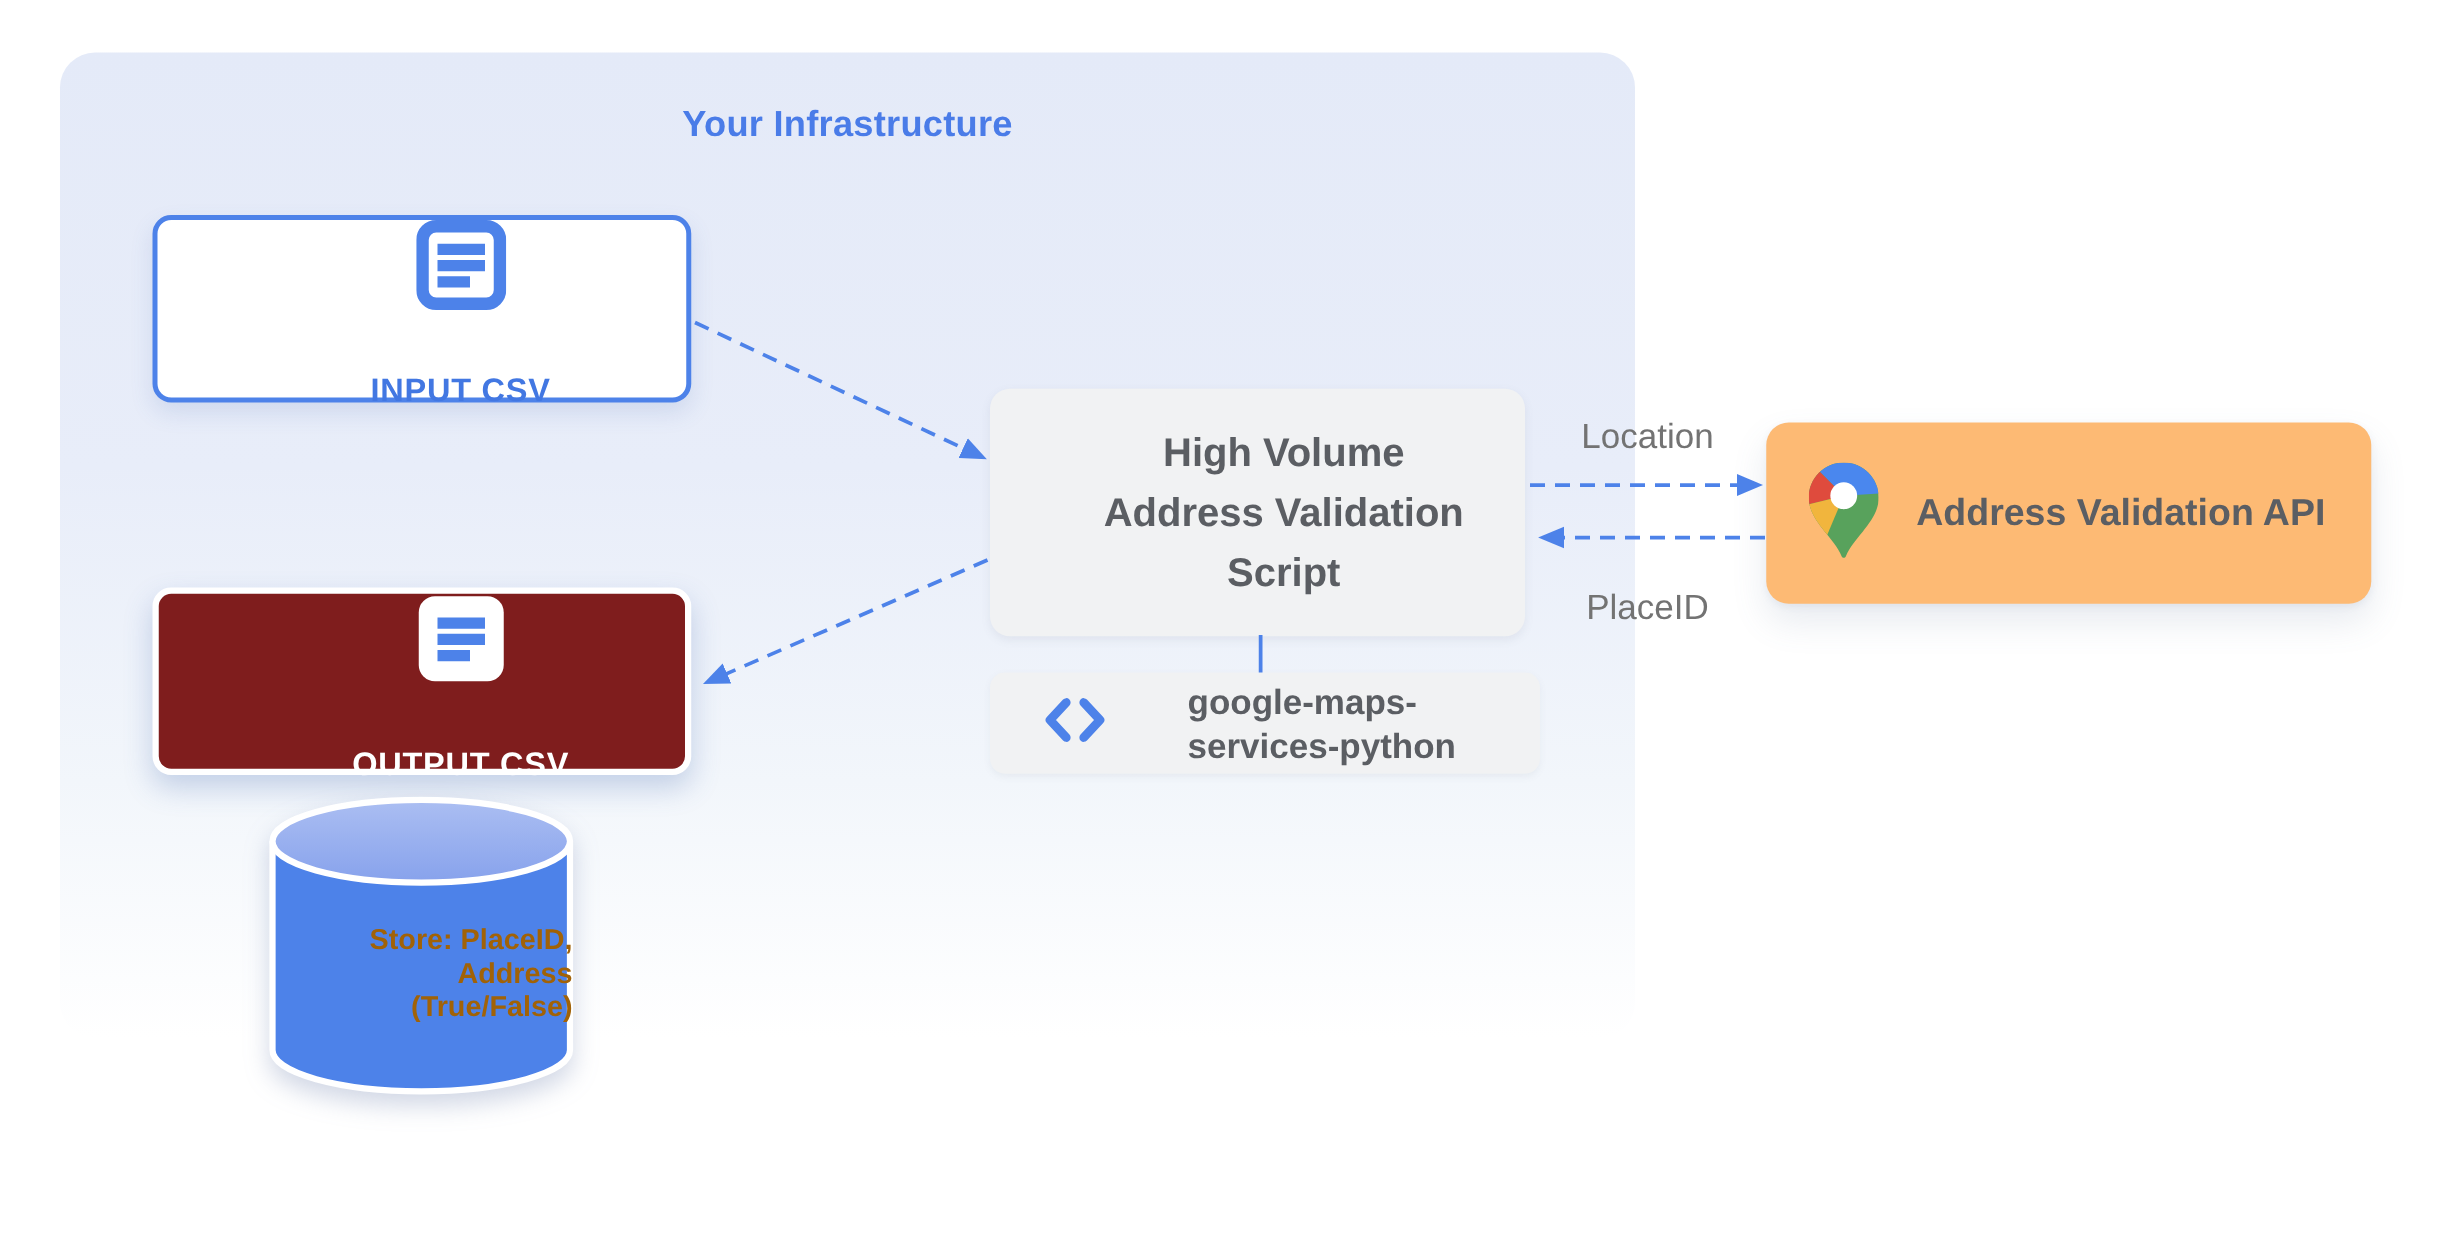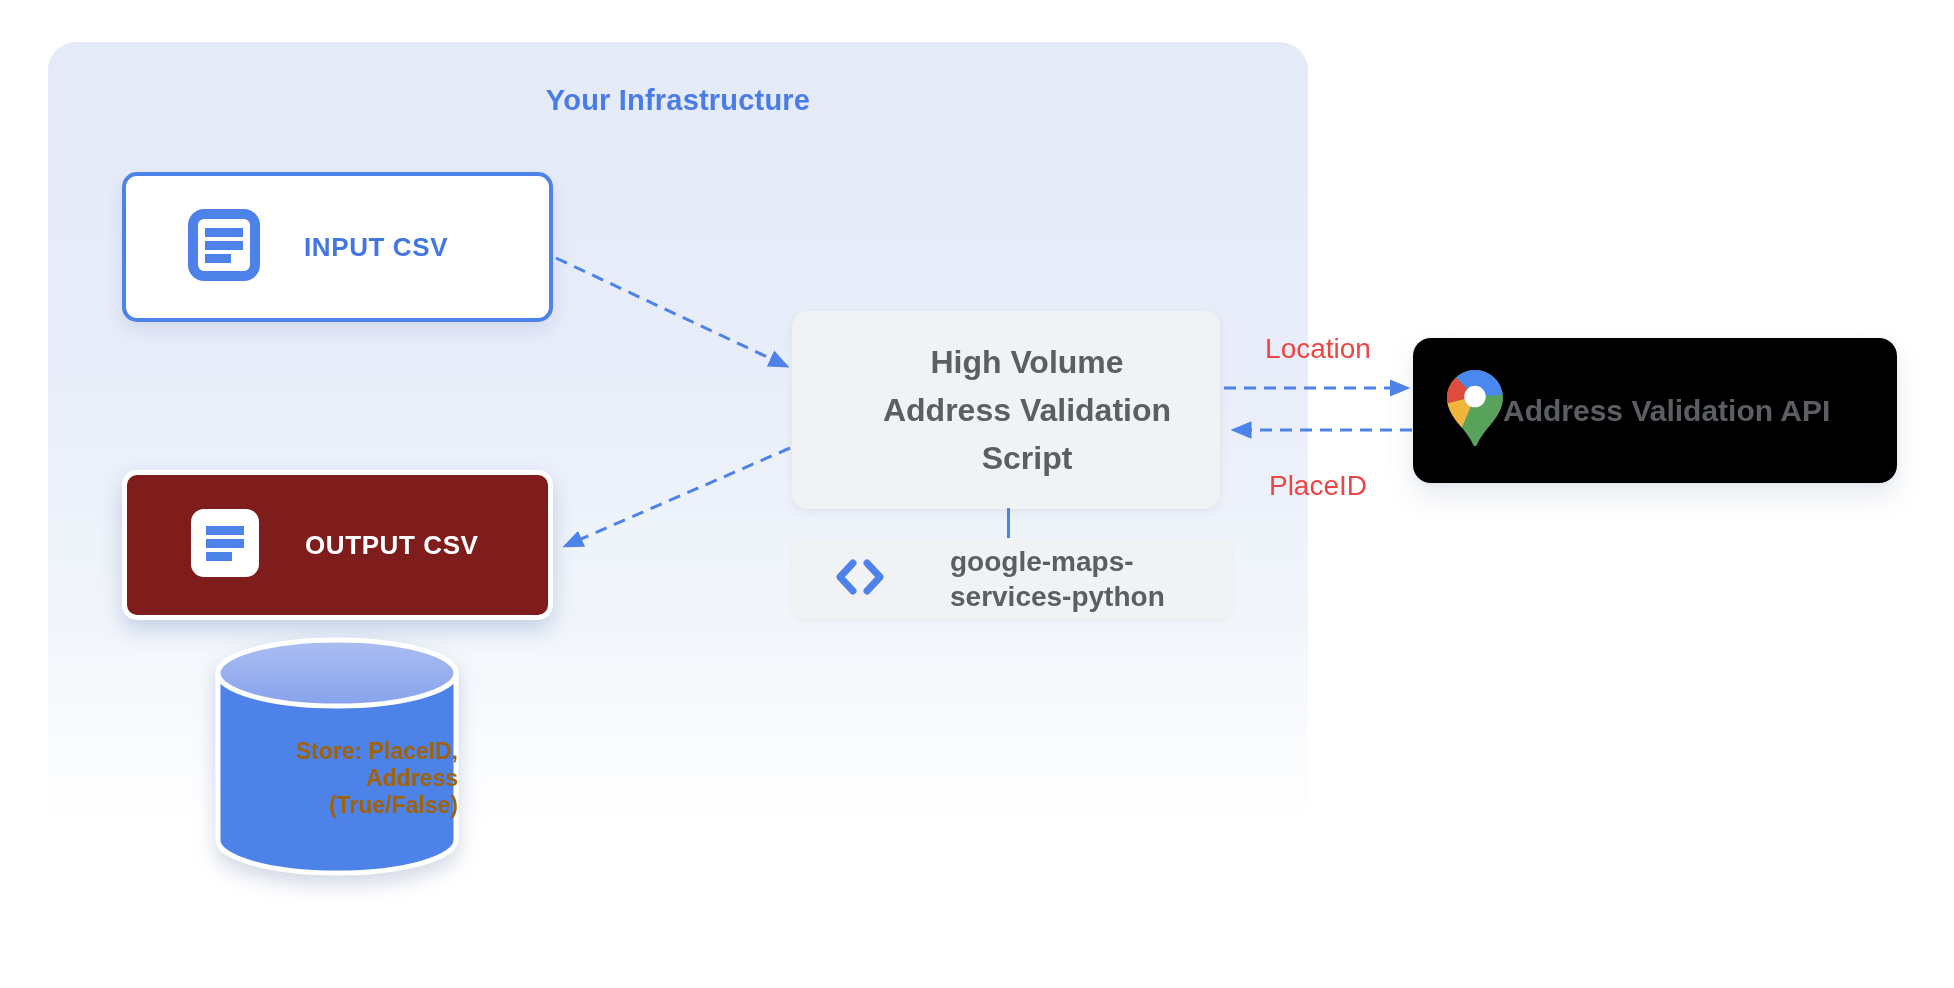--- a/index.html
+++ b/index.html
@@ -16,21 +16,21 @@
     background:linear-gradient(180deg,#e4eaf8 0%,#e8edf9 42%,#f2f6fb 74%,#ffffff 100%);
   }
   .infra-title{
     left:48px;top:84px;width:1260px;text-align:center;
     font-size:29px;font-weight:700;color:#4a7ce8;letter-spacing:.2px;
   }
 
   
   .csvbox{
     width:431px;height:150px;border-radius:15px;box-sizing:border-box;
-    display:flex;align-items:center;padding-left:62px;gap:44px;
+    display:flex;align-items:center;padding-left:62px;gap:44px;flex-direction:column;
   }
   .input-box{
     left:122px;top:172px;background:#ffffff;border:4px solid #4d82e9;
     box-shadow:0 8px 18px rgba(77,110,180,.15);
   }
   .output-box{
     left:122px;top:470px;background:#7f1d1d;border:5px solid #ffffff;
     box-shadow:0 10px 22px rgba(77,110,180,.28);
   }
   .csv-label{font-size:26px;font-weight:700;letter-spacing:.6px;}
@@ -49,29 +49,29 @@
   .connector{left:1007px;top:508px;width:3px;height:31px;background:#4d82e9;}
   .lib-box{
     left:792px;top:538px;width:440px;height:81px;background:#f1f2f3;border-radius:12px;
     box-shadow:0 2px 6px rgba(100,110,130,.08);
     display:flex;align-items:center;padding-left:42px;gap:36px;box-sizing:border-box;
   }
   .lib-label{font-size:28px;font-weight:700;color:#5b5e63;line-height:35px;white-space:pre-line;margin-left:28px;}
 
   
   .api-box{
-    left:1413px;top:338px;width:484px;height:145px;background:#000000;border-radius:18px;
+    left:1413px;top:338px;width:484px;height:145px;background:#fdba74;border-radius:18px;
     box-shadow:0 14px 28px rgba(90,110,150,.14),0 2px 6px rgba(90,110,150,.08);
-    display:flex;align-items:center;padding-left:34px;box-sizing:border-box;
+    display:flex;align-items:center;padding-left:34px;gap:30px;box-sizing:border-box;
   }
   .api-label{font-size:30px;font-weight:700;color:#5b5e63;}
 
   
   .edge-label{
-    width:184px;text-align:center;font-size:28px;color:#ef4444;
+    width:184px;text-align:center;font-size:28px;color:#737373;
   }
   .loc-label{left:1226px;top:333px;}
   .pid-label{left:1226px;top:470px;}
 
   
   .cyl-svg{left:215px;top:637px;filter:drop-shadow(0 9px 10px rgba(90,110,160,.28));}
   .cyl-label{
     left:218px;top:738px;width:240px;text-align:right;
     font-size:23px;font-weight:700;color:#a16207;line-height:27px;white-space:pre-line;
   }

